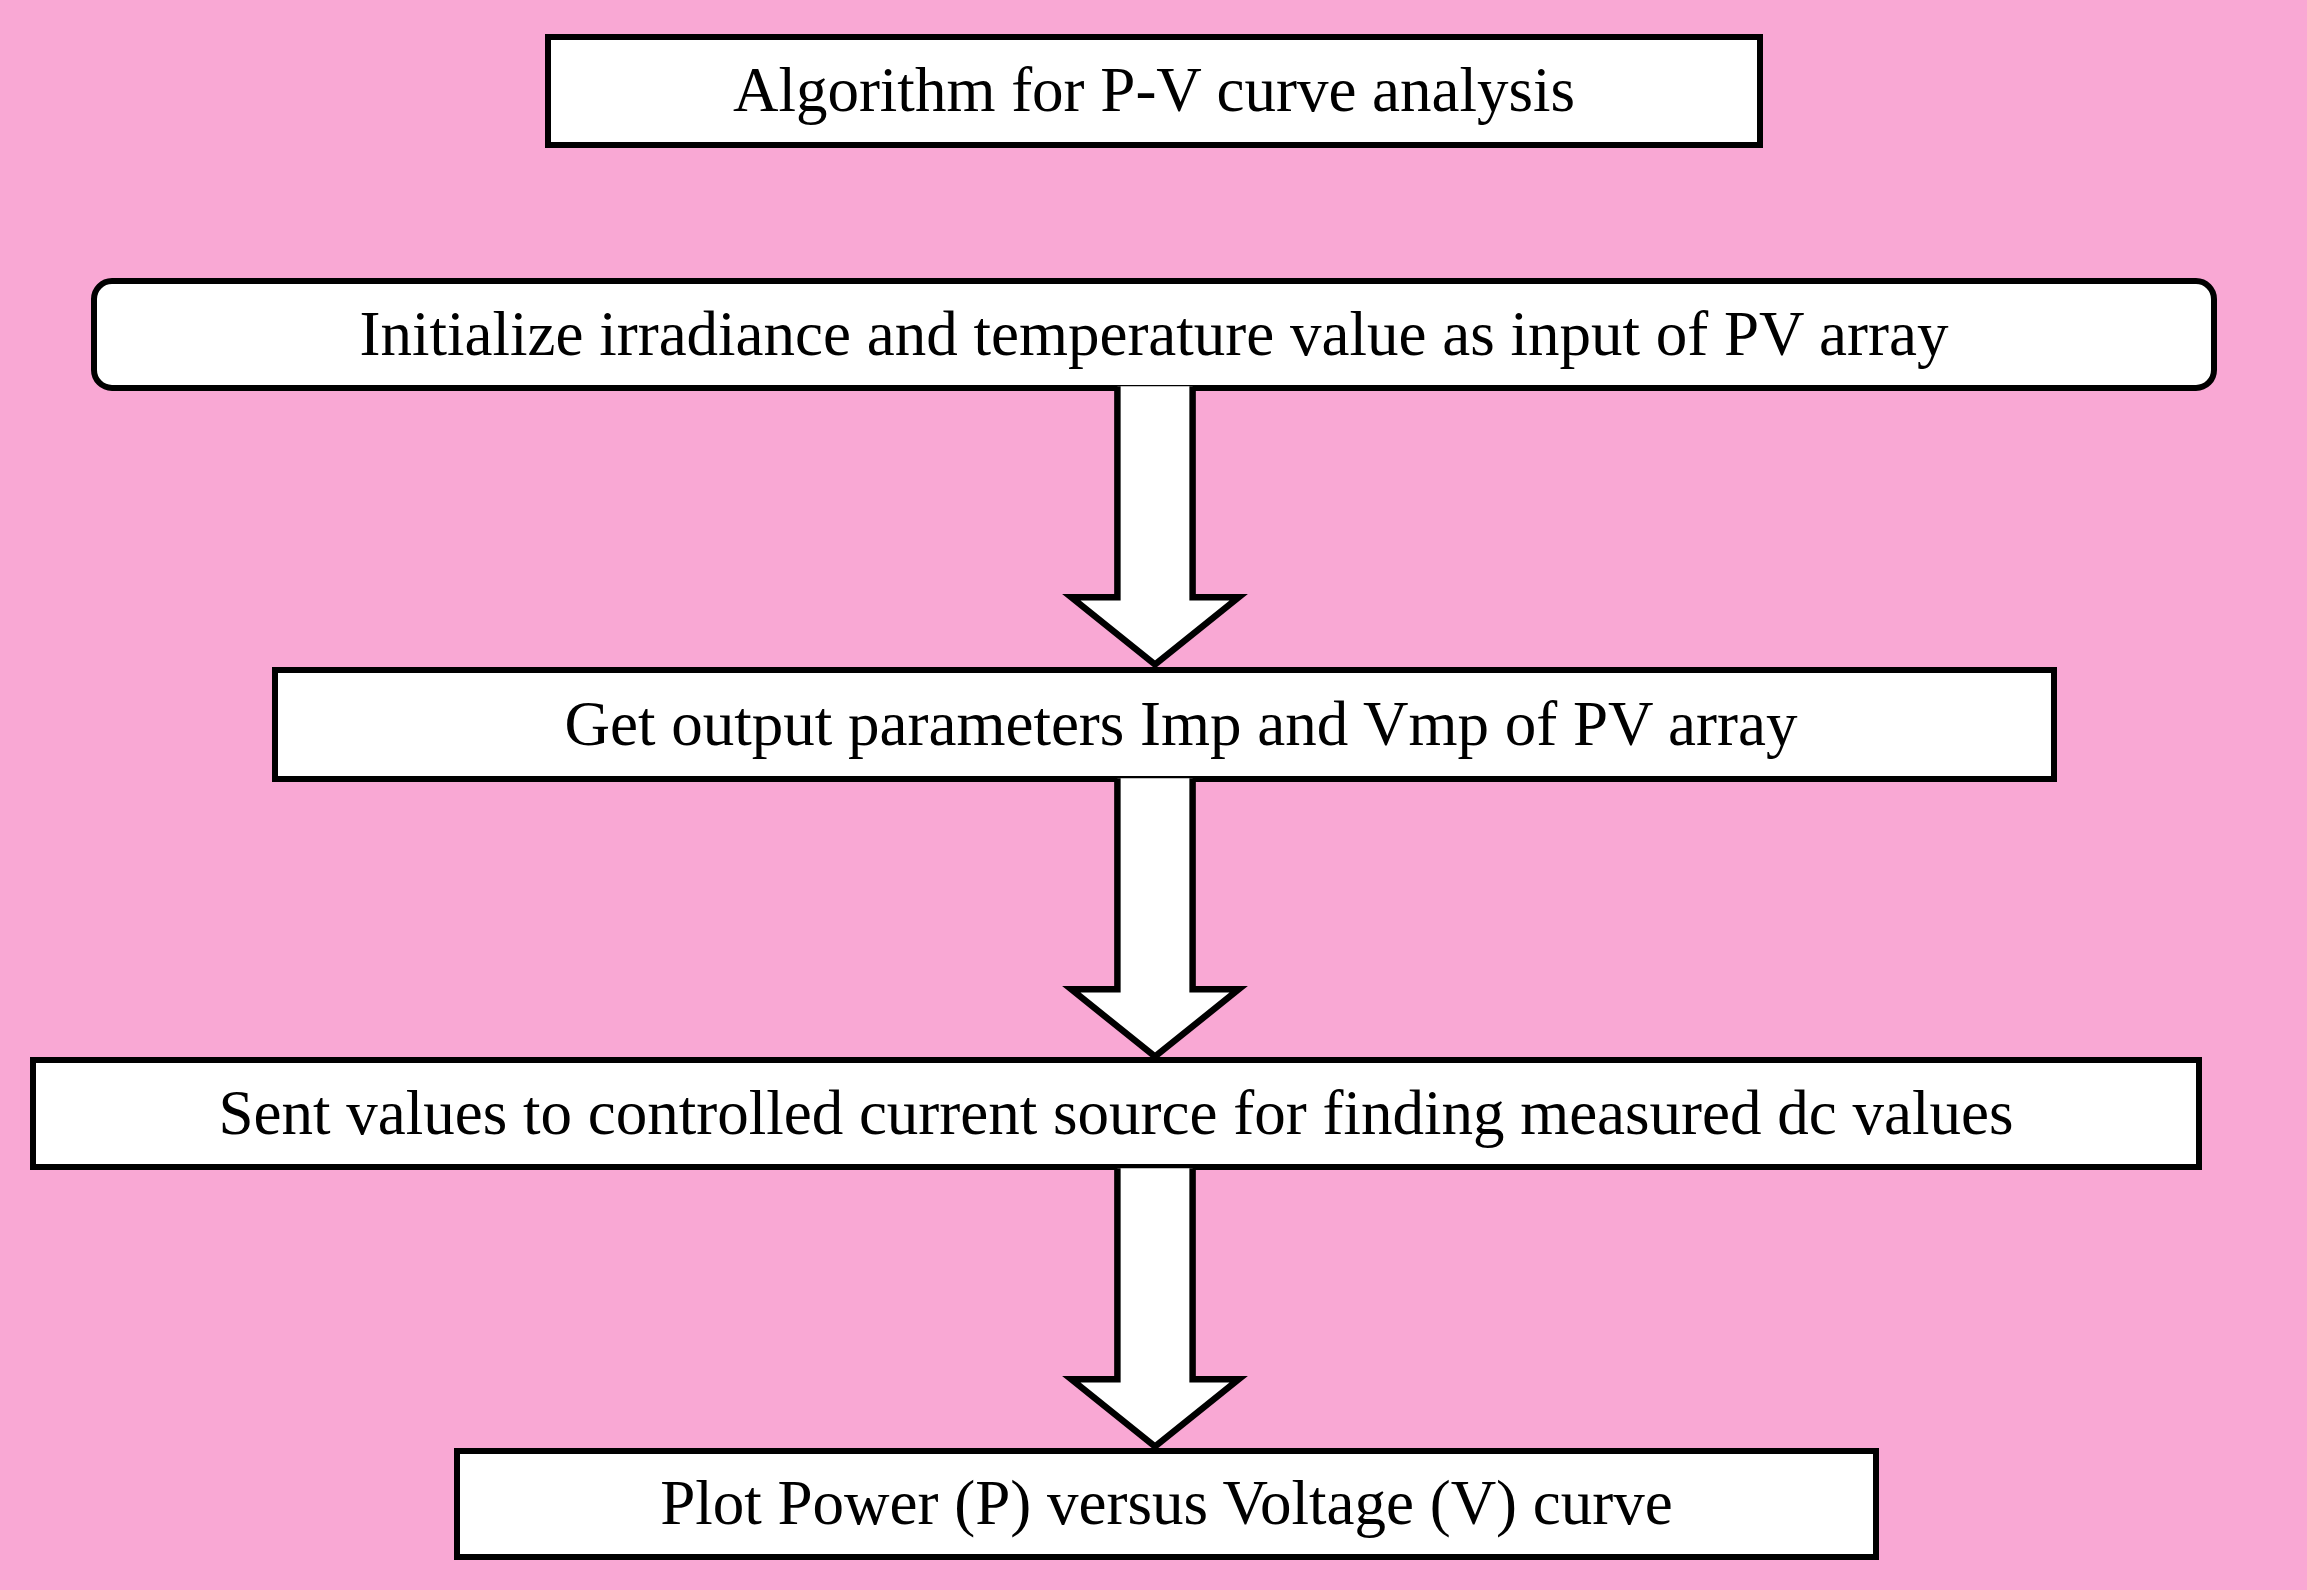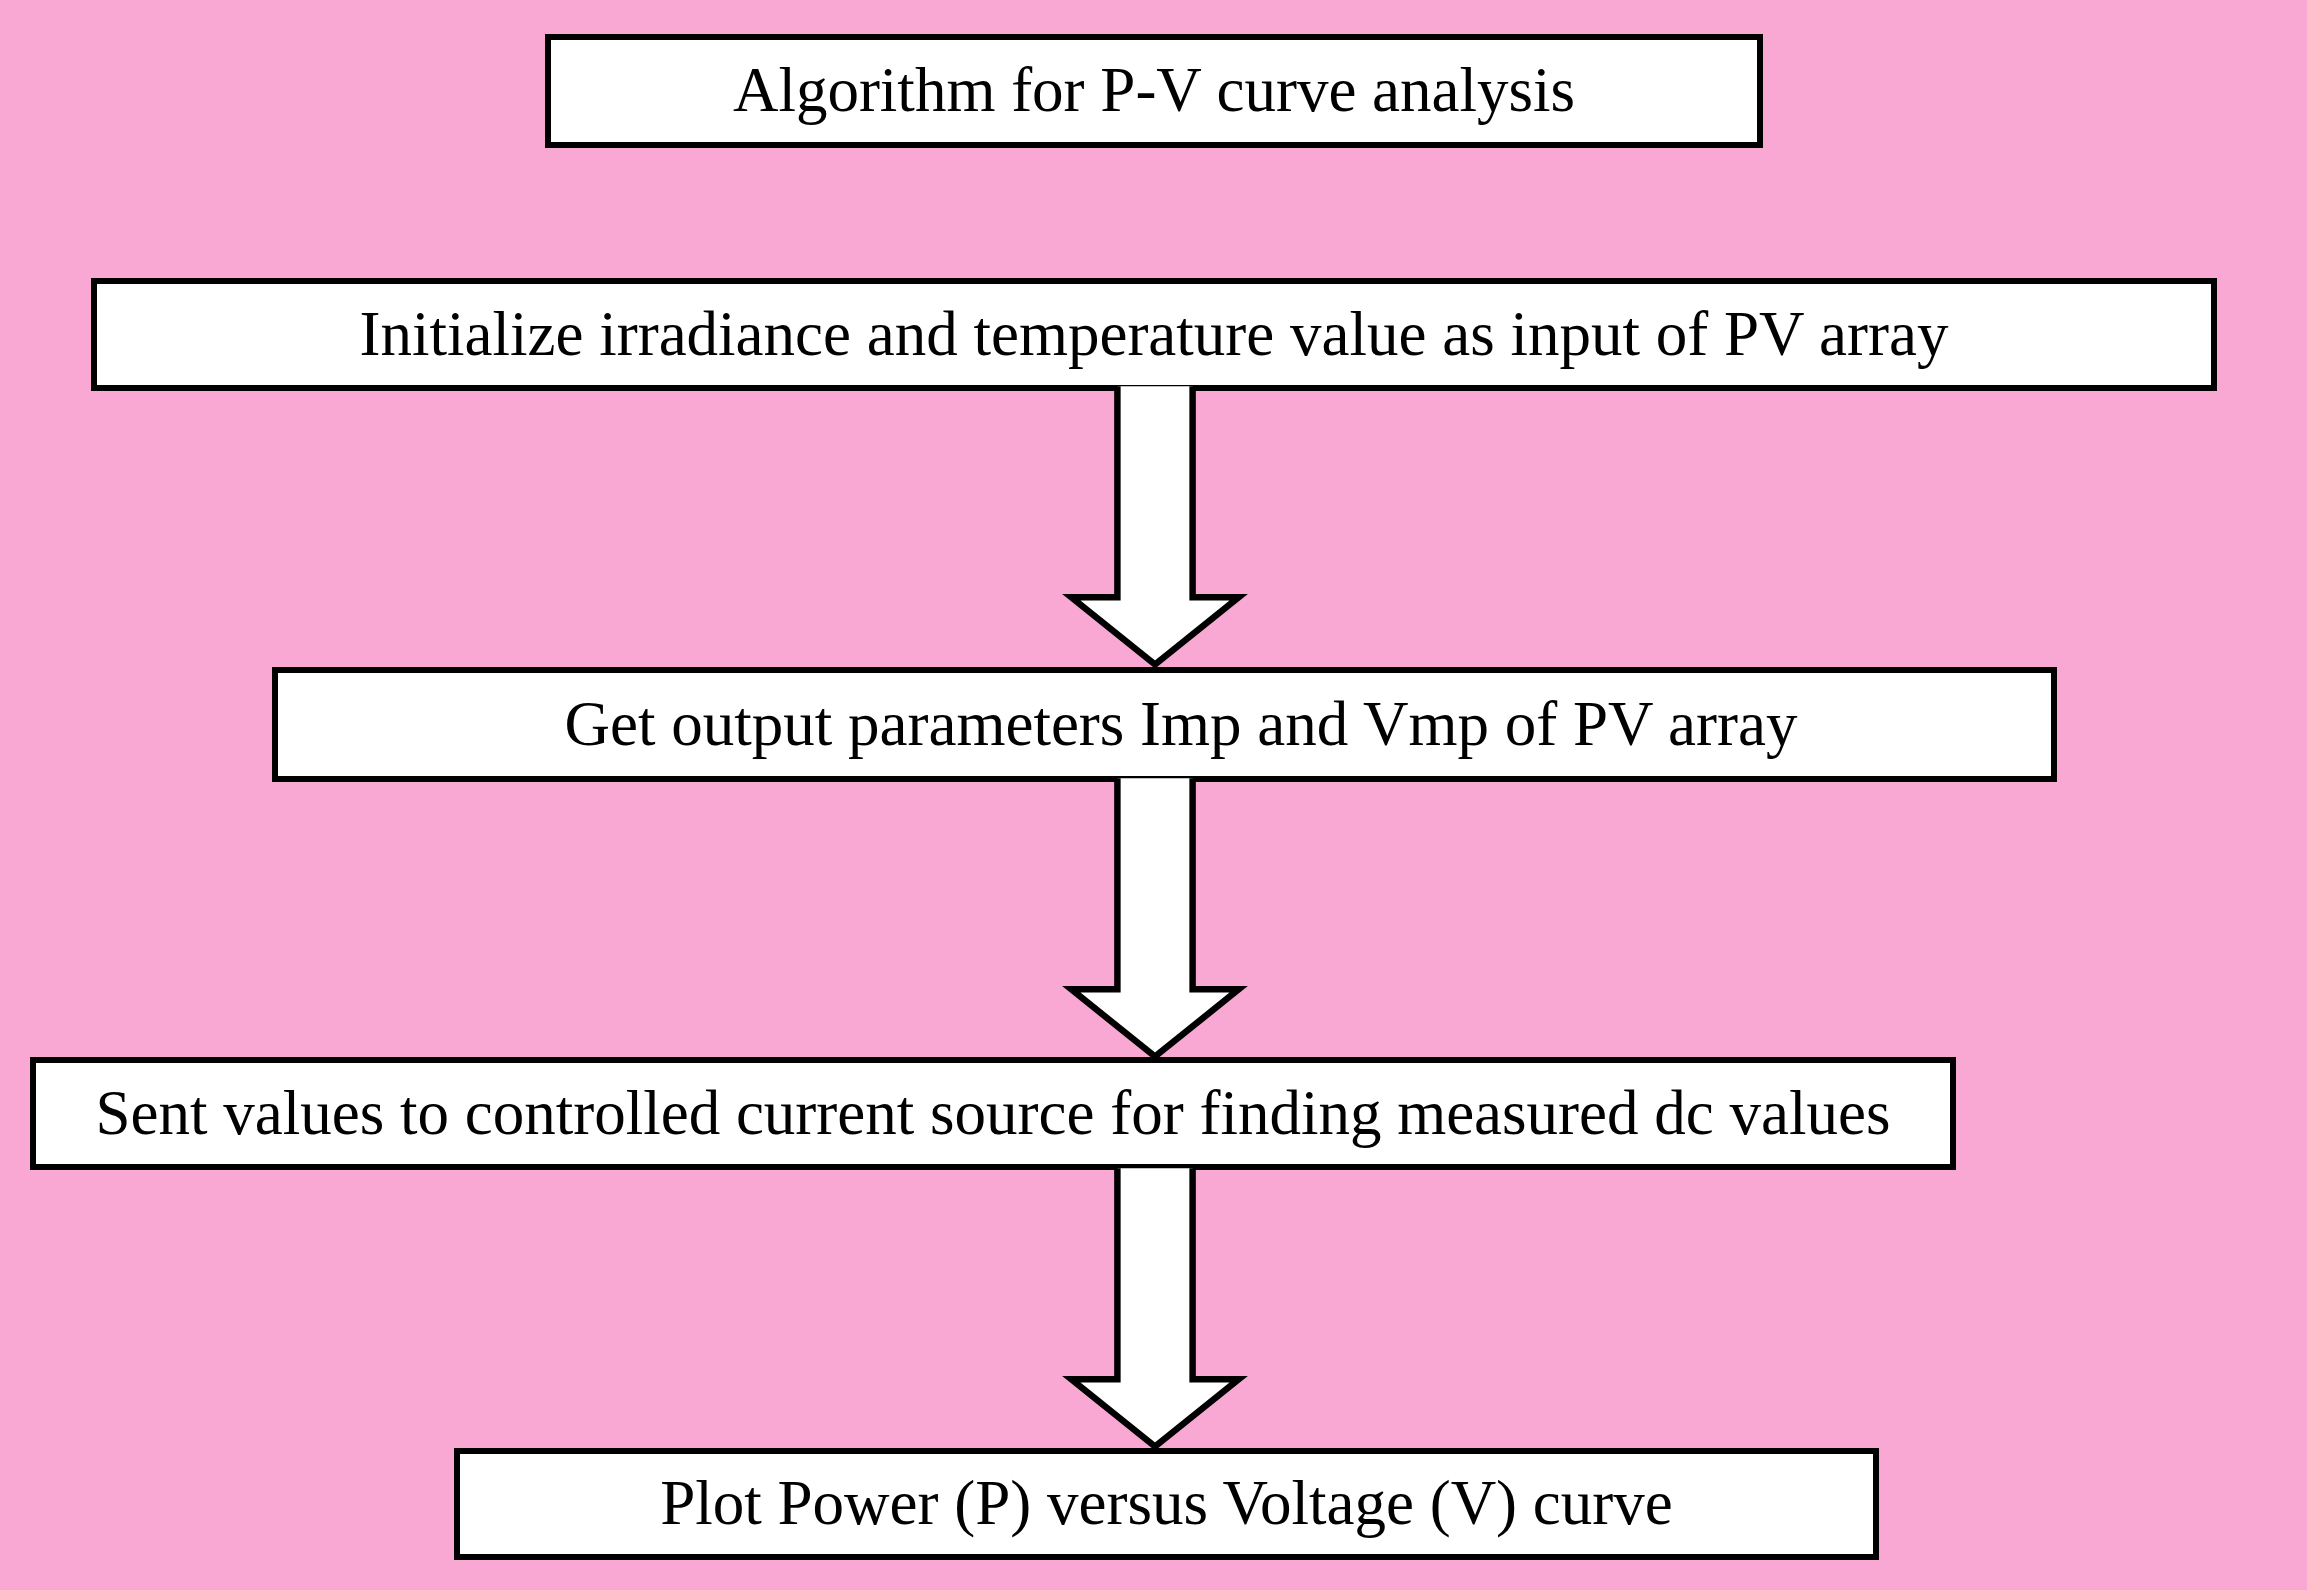--- a/index.html
+++ b/index.html
@@ -27,23 +27,23 @@
     text-align: center;
     font-size: 63px;
     line-height: 1.1;
     white-space: nowrap;
   }
   .arrow {
     position: absolute;
     display: block;
   }
   #title-box { left: 545px;  top: 34px;   width: 1218px; height: 114px; }
-  #step-box-1 { left: 91px;  top: 278px;  width: 2126px; height: 113px; }
+  #step-box-1 { left: 91px;  top: 278px;  width: 2126px; height: 113px; border-radius: 21px; }
   #step-box-2 { left: 272px;  top: 667px;  width: 1785px; height: 115px; padding-left: 33px; }
-  #step-box-3 { left: 30px;   top: 1057px; width: 1926px; height: 113px; }
+  #step-box-3 { left: 30px;   top: 1057px; width: 2172px; height: 113px; }
   #step-box-4 { left: 454px;  top: 1448px; width: 1425px; height: 112px; }
   #arrow-1 { left: 1062px; top: 386px; }
   #arrow-2 { left: 1062px; top: 778px; }
   #arrow-3 { left: 1062px; top: 1168px; }
 </style>
 </head>
 <body>
 
 <div class="canvas">
 

